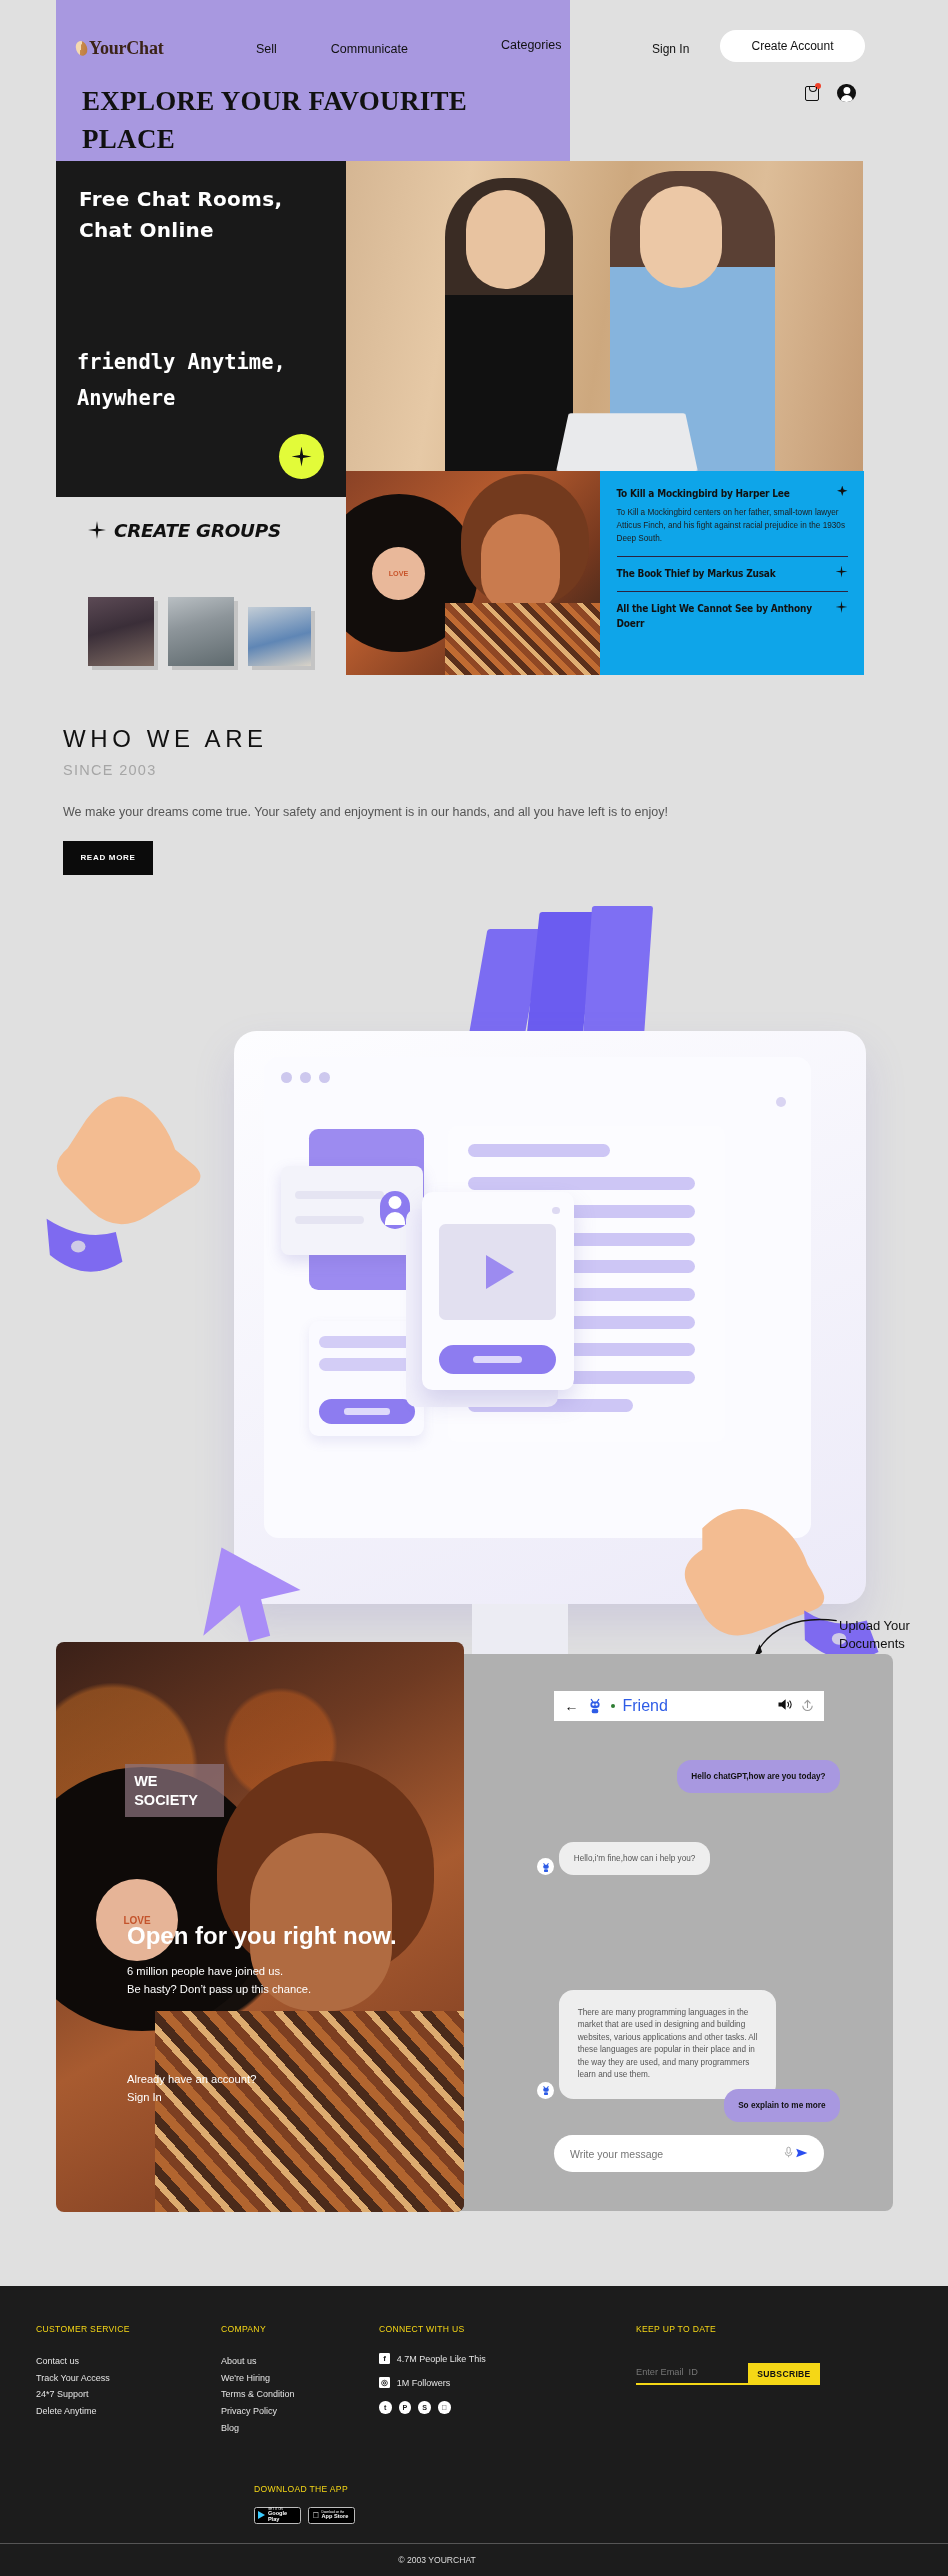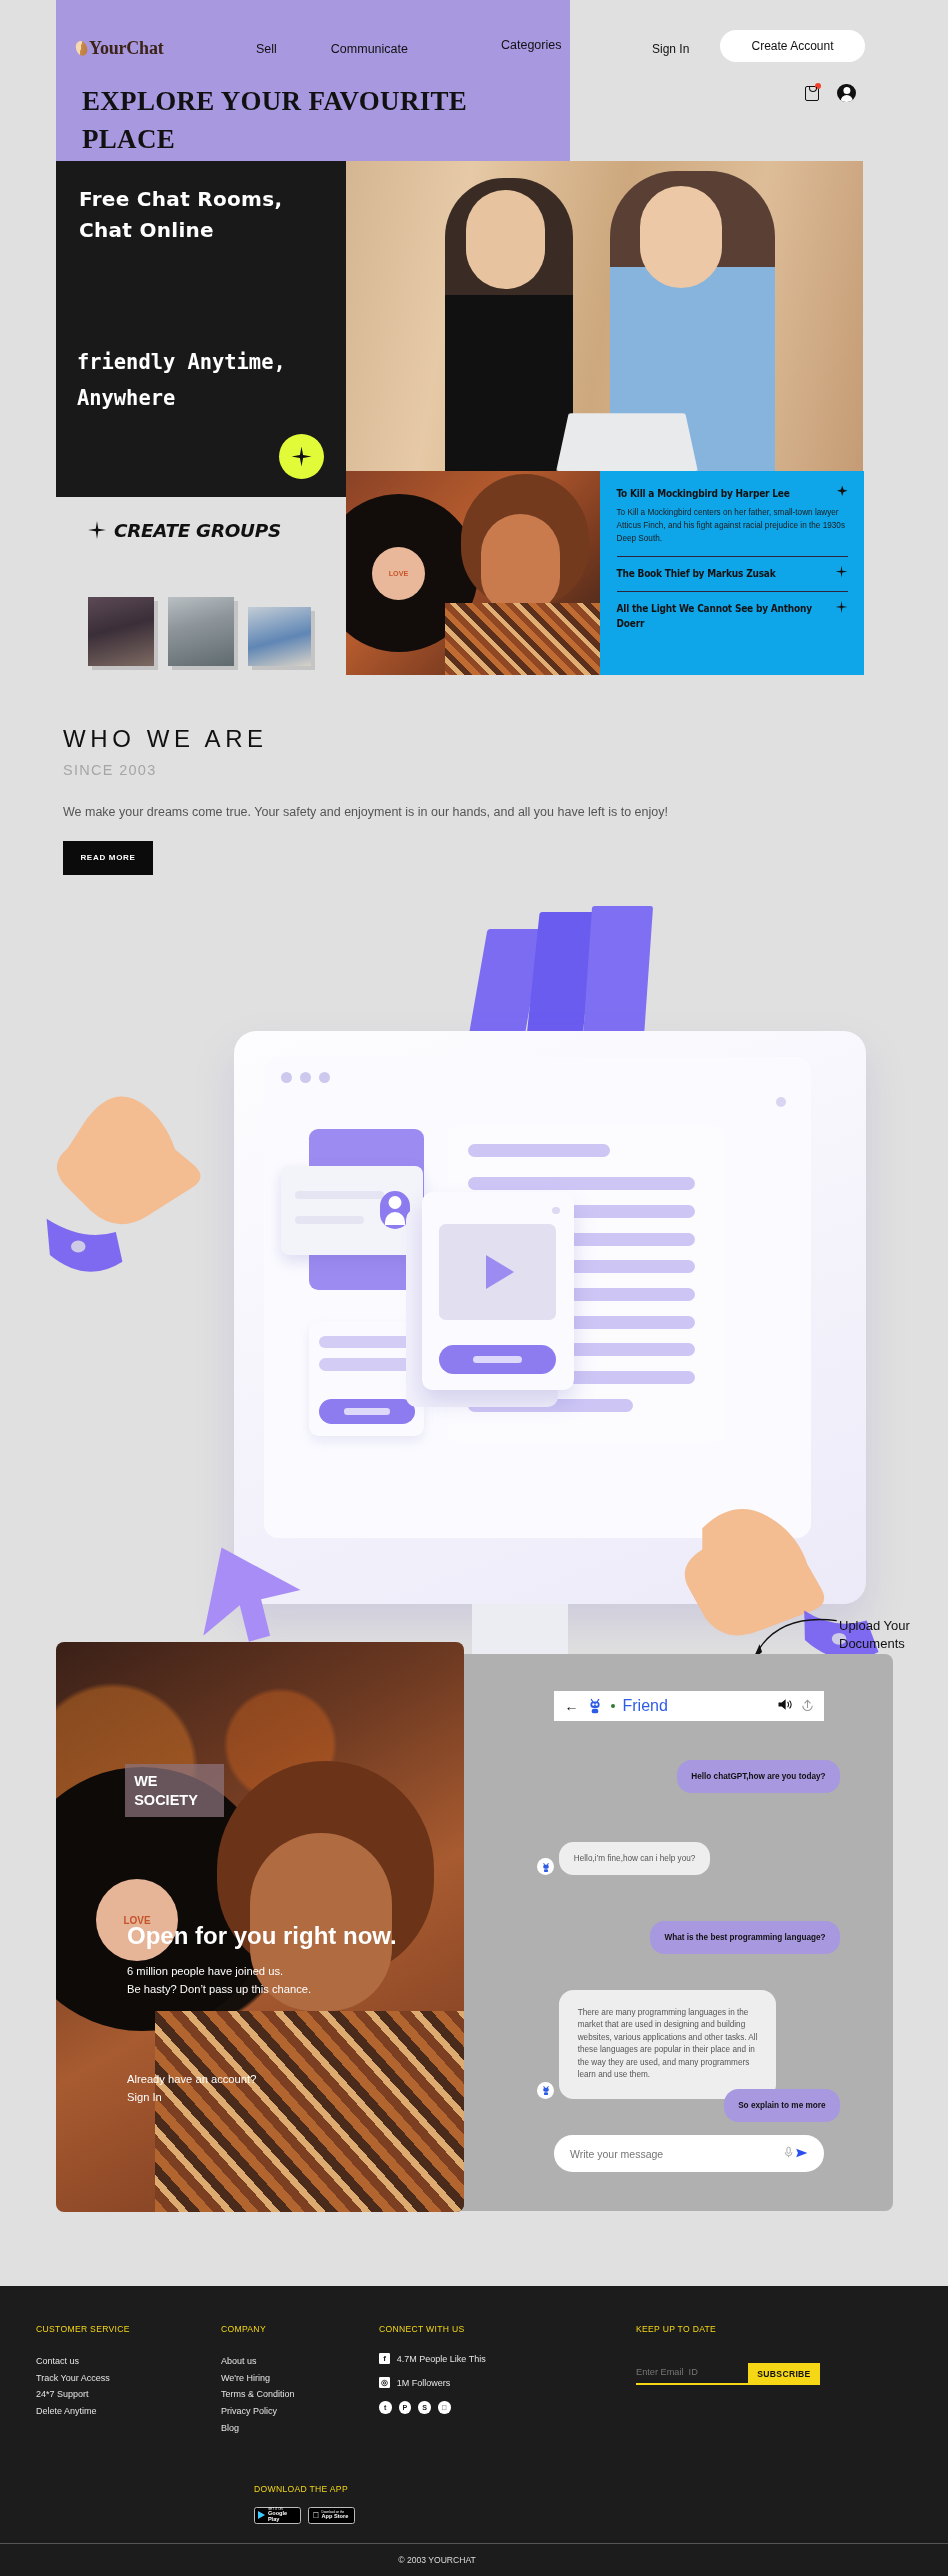--- a/index.html
+++ b/index.html
@@ -496,23 +496,20 @@
       <span class="avatar-bot">
         <svg viewBox="0 0 24 26" width="10" height="10.5">
           <path d="M6 3 L9 8 M18 3 L15 8" stroke="#2e5ce6" stroke-width="2.5" fill="none"></path>
           <rect x="5" y="7" width="14" height="10" rx="5" fill="#2e5ce6"></rect>
           <rect x="7" y="18" width="10" height="7" rx="3" fill="#2e5ce6"></rect>
         </svg>
       </span>
       <div class="bubble b-bot">Hello,i’m fine,how can i help you?</div>
     </div>
 
-    <div class="msgrow" style="top:247px;">
-      <div class="bubble b-user">What is the best programming language?</div>
-    </div>
 
     <div class="msgrow" style="top:316px;">
       <span class="avatar-bot">
         <svg viewBox="0 0 24 26" width="10" height="10.5">
           <path d="M6 3 L9 8 M18 3 L15 8" stroke="#2e5ce6" stroke-width="2.5" fill="none"></path>
           <rect x="5" y="7" width="14" height="10" rx="5" fill="#2e5ce6"></rect>
           <rect x="7" y="18" width="10" height="7" rx="3" fill="#2e5ce6"></rect>
         </svg>
       </span>
       <div class="bubble b-bot" style="width:217px;padding:17px 18.4px">There are many programming languages in the market that are used in designing and building websites, various applications and other tasks. All these languages are popular in their place and in the way they are used, and many programmers learn and use them.</div>

